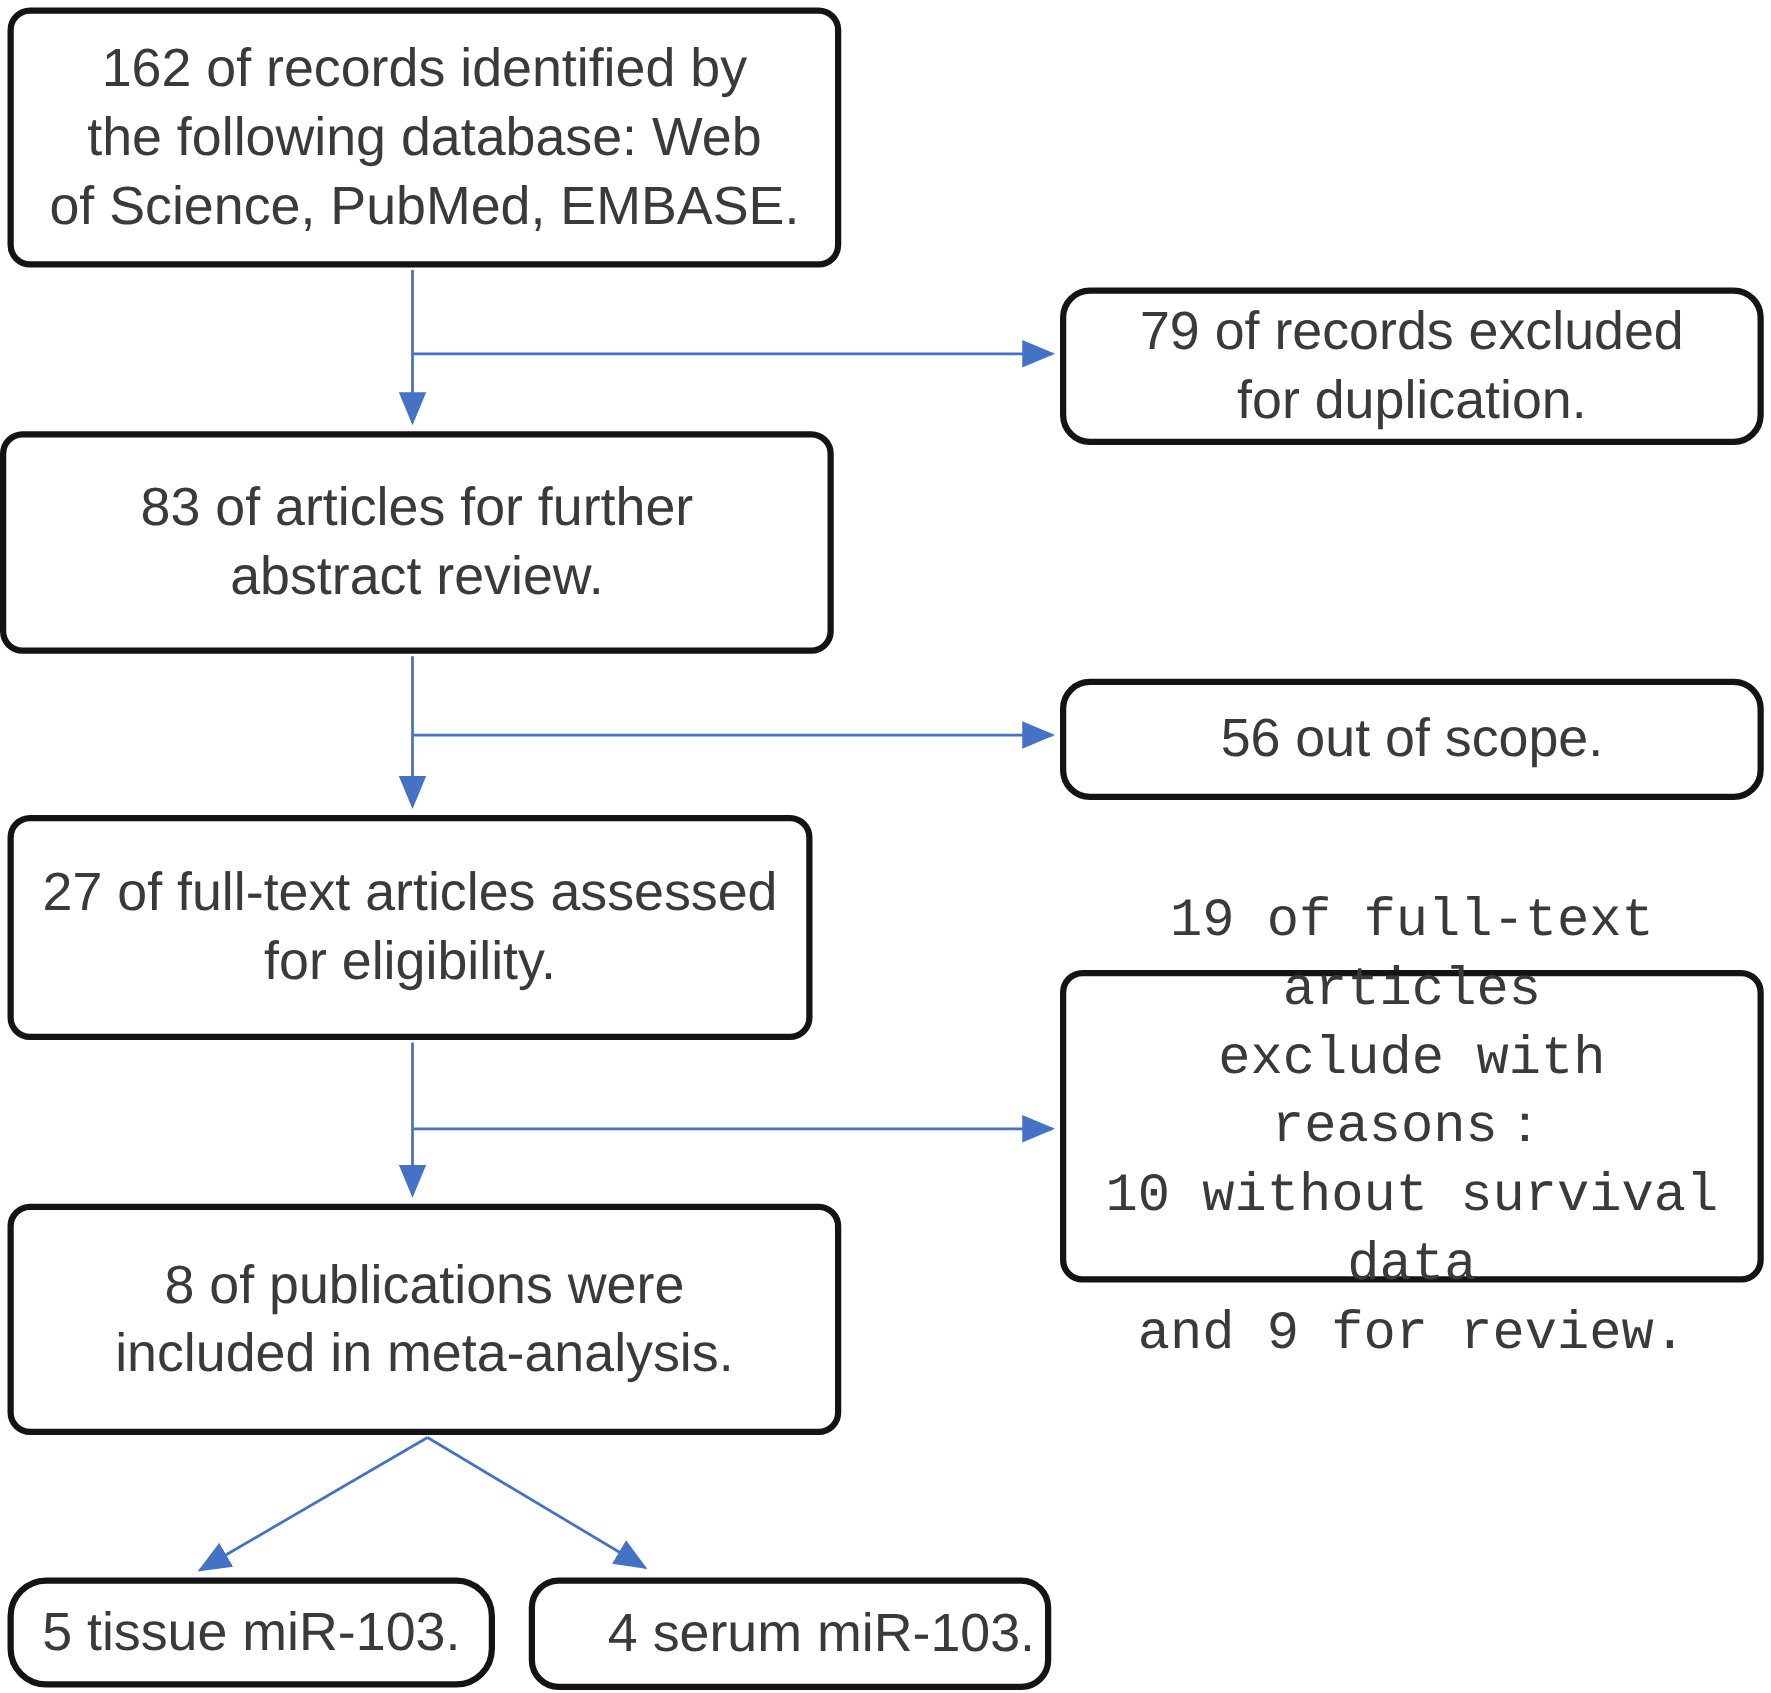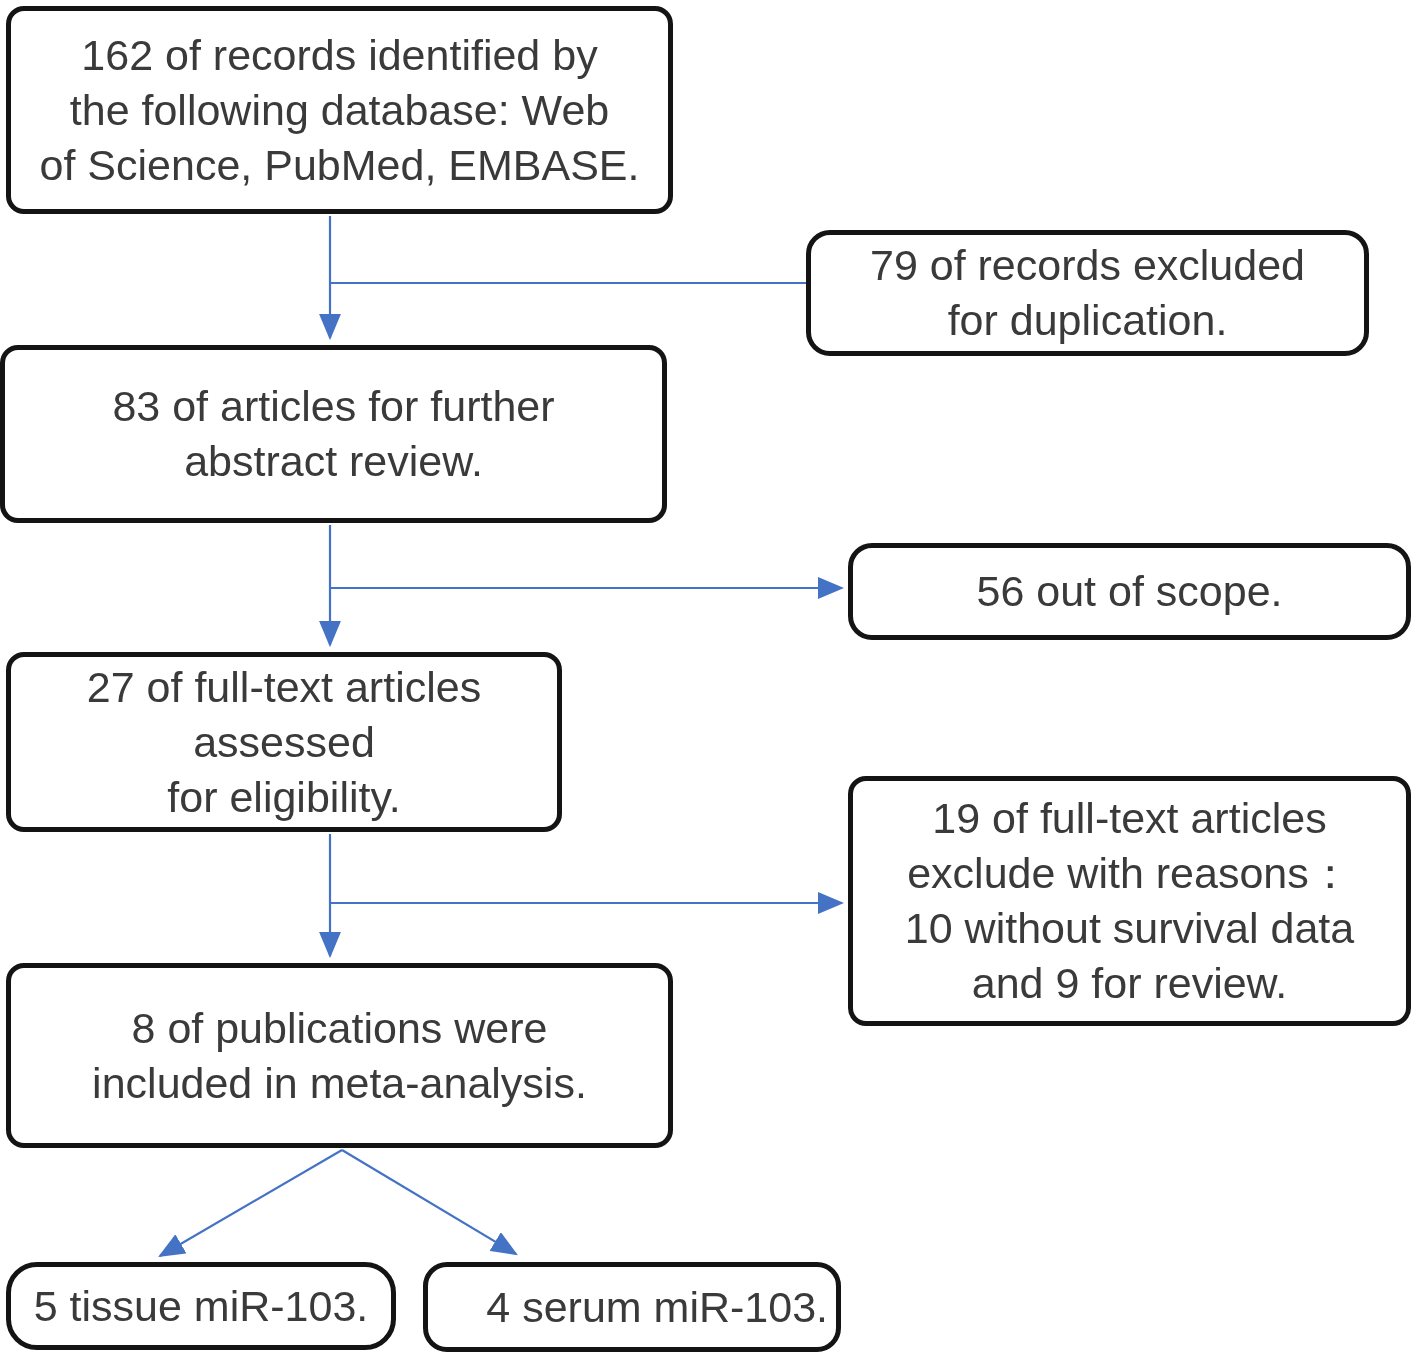--- a/index.html
+++ b/index.html
@@ -60,40 +60,40 @@
     <line class="arrow-line" x1="342" y1="1150" x2="160" y2="1256" marker-end="url(#arrowhead)"></line>
     <line class="arrow-line" x1="342" y1="1150" x2="516" y2="1254" marker-end="url(#arrowhead)"></line>
   </svg>
 
   <div class="node" style="left:6px;top:6px;width:667px;height:208px;">
     <span>162 of records identified by
 the following database: Web
 of Science, PubMed, EMBASE.</span>
   </div>
 
-  <div class="node short" style="left:806px;top:230px;width:563px;height:126px;">
+  <div class="node short" style="left:848px;top:230px;width:563px;height:126px;">
     <span>79 of records excluded
 for duplication.</span>
   </div>
 
   <div class="node" style="left:0;top:345px;width:667px;height:178px;">
     <span>83 of articles for further
 abstract review.</span>
   </div>
 
   <div class="node short" style="left:848px;top:543px;width:563px;height:97px;">
     <span>56 out of scope.</span>
   </div>
 
-  <div class="node" style="left:6px;top:652px;width:556px;height:180px;">
+  <div class="node" style="left:6px;top:652px;width:644px;height:180px;">
     <span>27 of full-text articles assessed
 for eligibility.</span>
   </div>
 
-  <div class="node" style="left:848px;top:776px;width:563px;height:250px;">
+  <div class="node" style="left:848px;top:776px;width:563px;height:250px;font-family:Liberation Mono, monospace;">
     <span>19 of full-text articles
 exclude with reasons：
 10 without survival data
 and 9 for review.</span>
   </div>
 
   <div class="node" style="left:6px;top:963px;width:667px;height:185px;">
     <span>8 of publications were
 included in meta-analysis.</span>
   </div>

